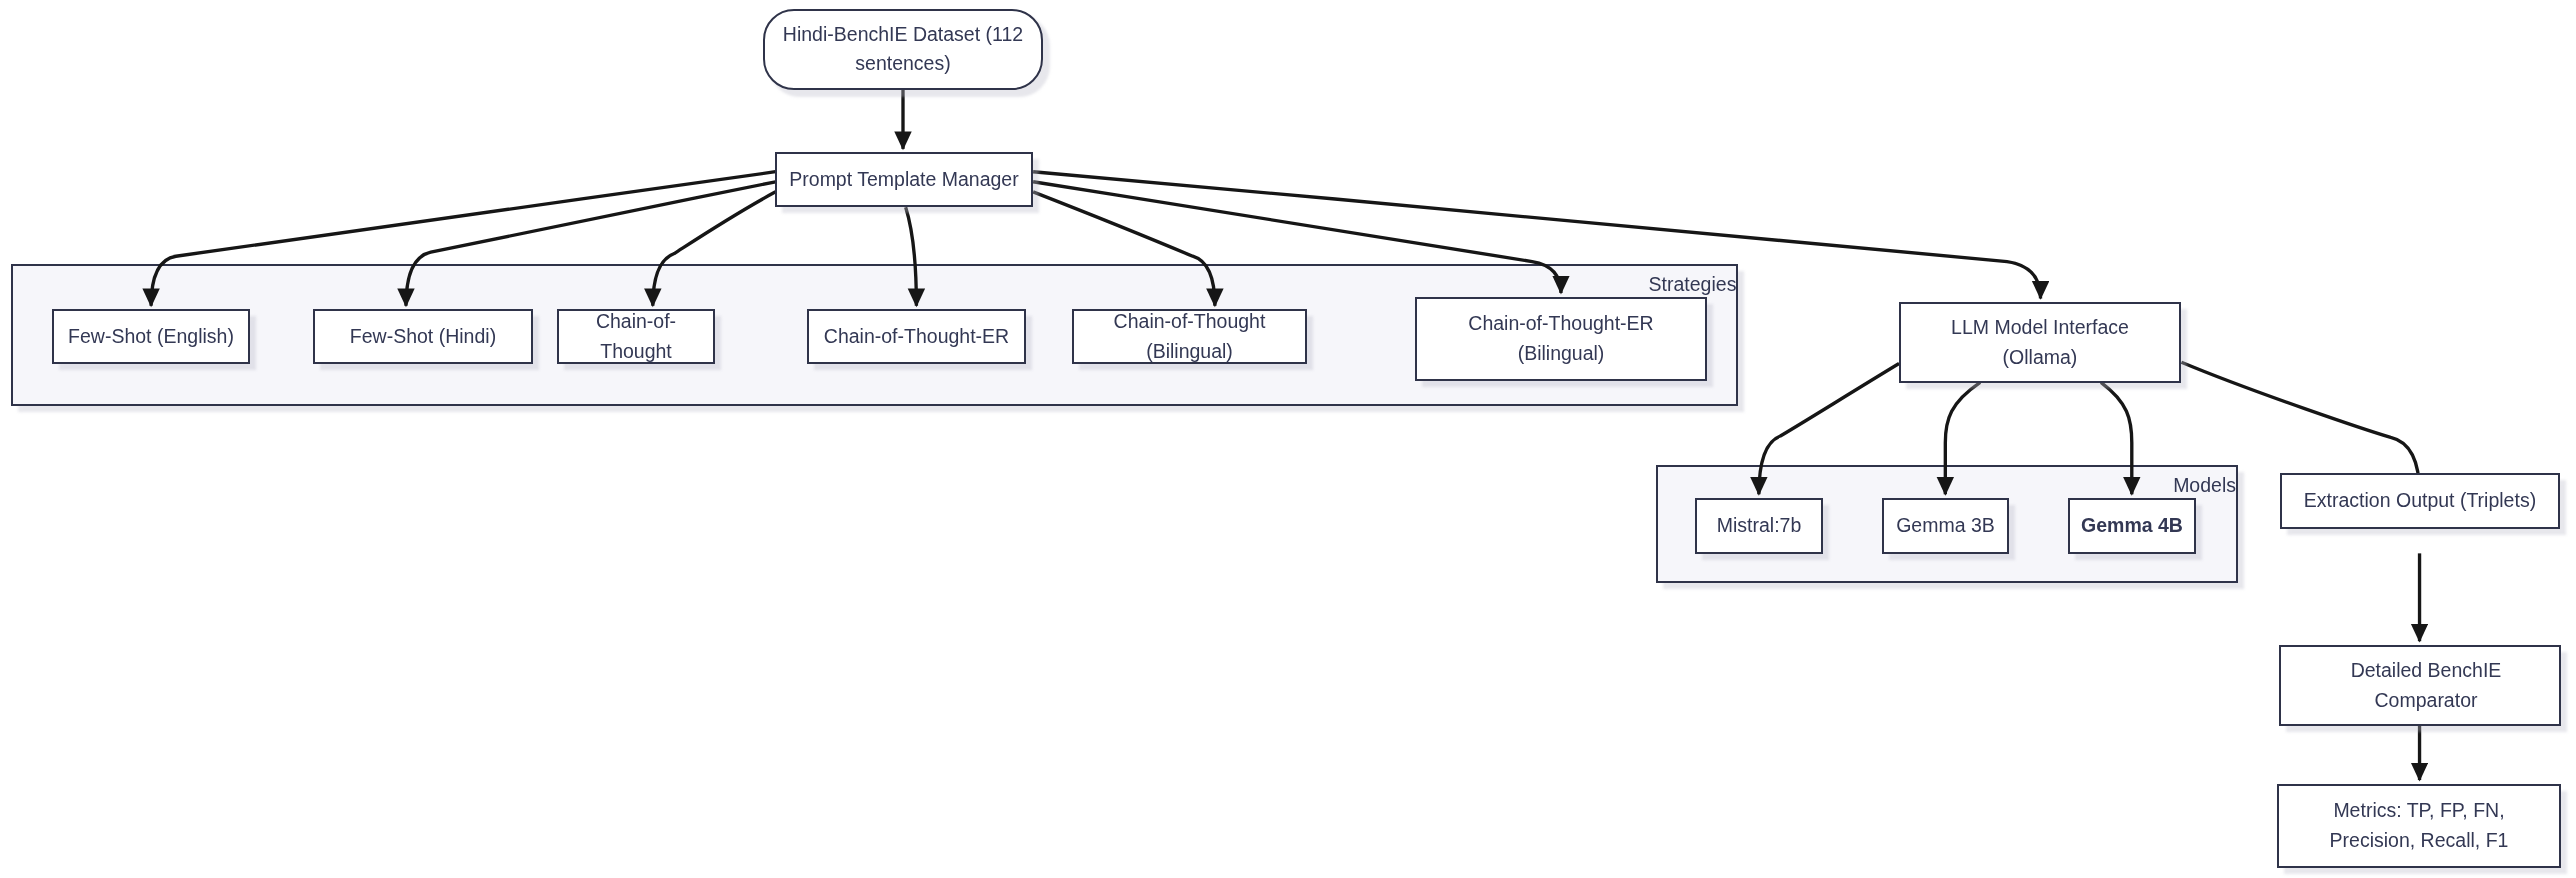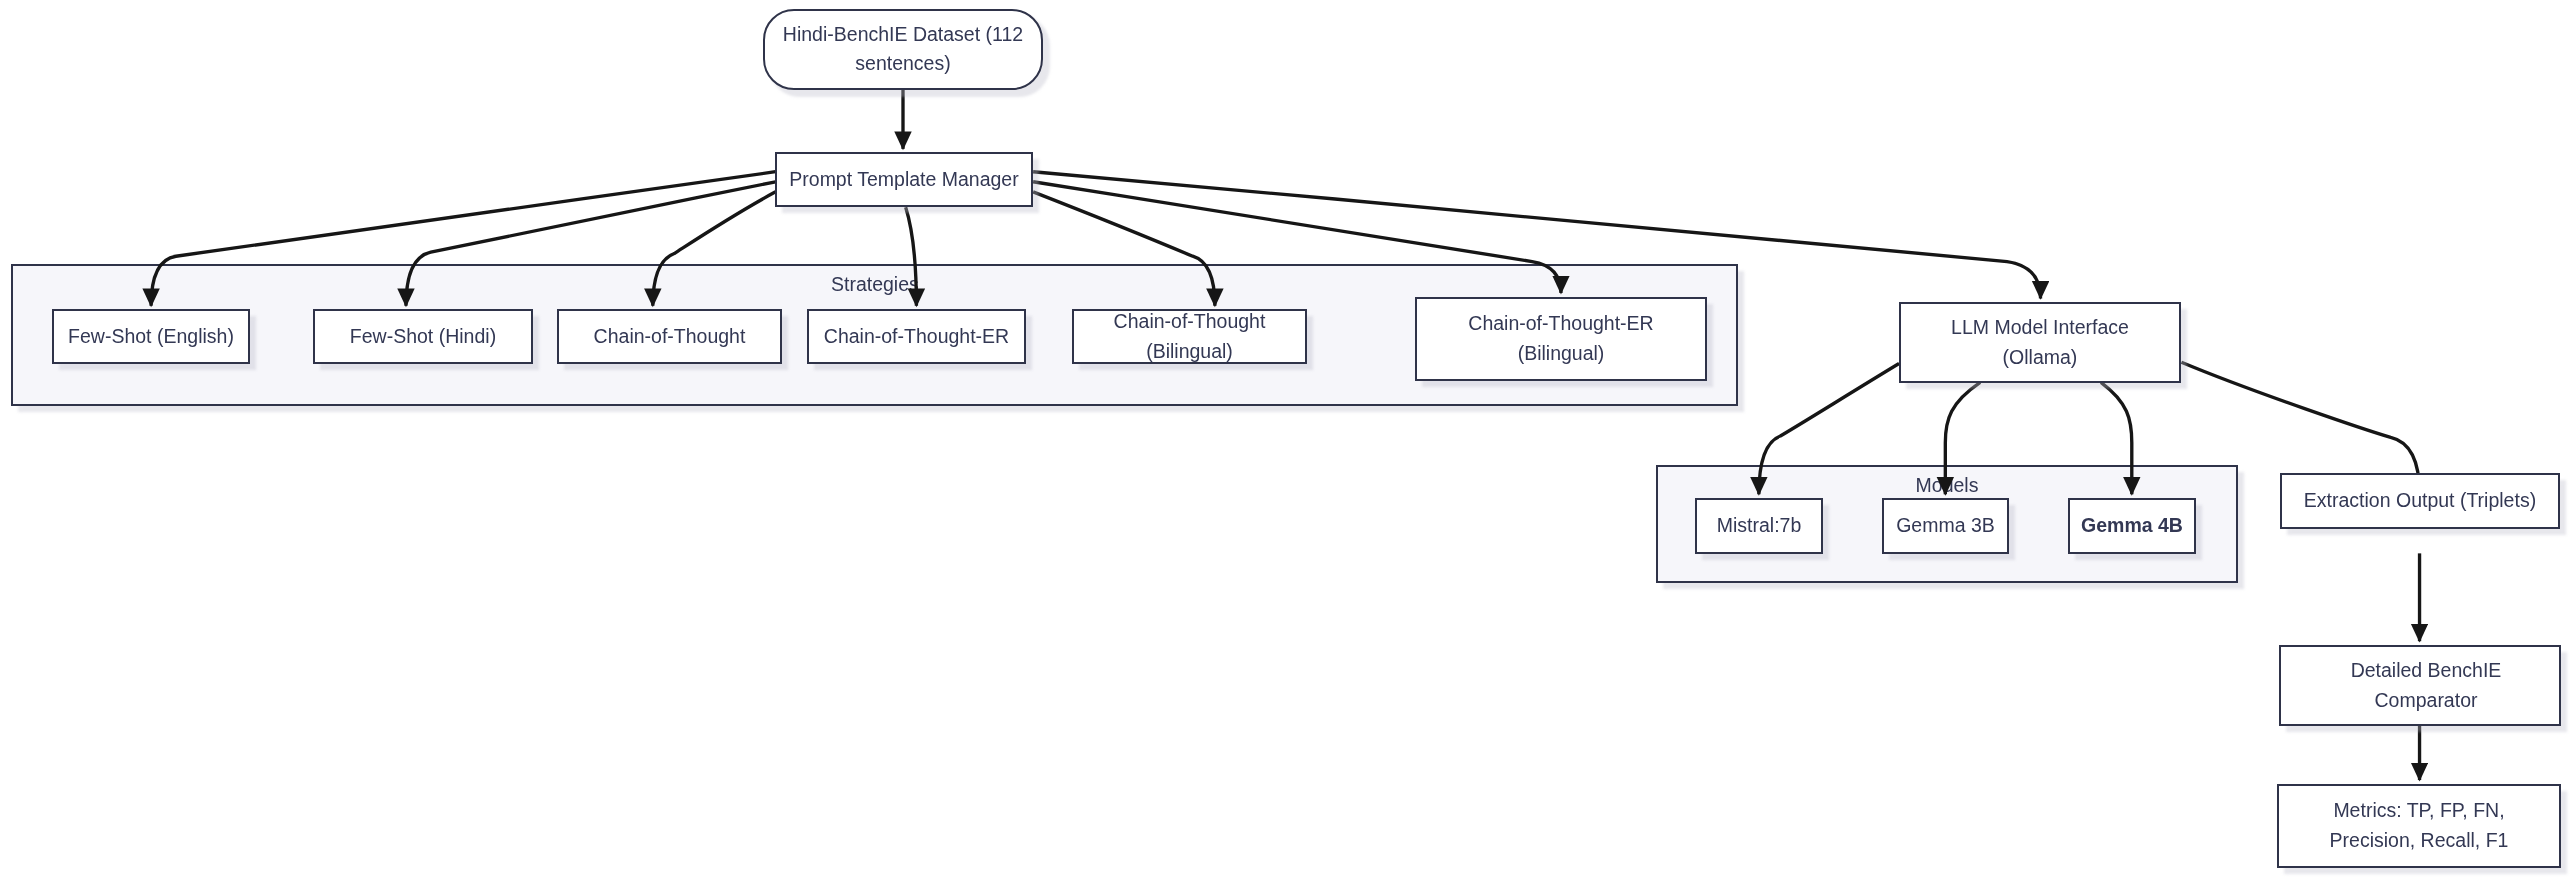--- a/index.html
+++ b/index.html
@@ -15,21 +15,21 @@
     position: absolute;
     background: #f6f6fa;
     border: 2px solid #2f3349;
     box-shadow: 6.7px 6.7px 2.7px rgba(185,185,200,0.35);
     box-sizing: border-box;
     z-index: 1;
   }
   .sg-label {
     position: absolute;
     top: 5.4px; left: 0; right: 0;
-    text-align: center;
+    text-align: right;
     color: #333854;
     font-size: 19.5px;
     line-height: 1.4;
   }
   #edges {
     position: absolute;
     left: 0; top: 0;
     z-index: 2;
     pointer-events: none;
   }
@@ -93,21 +93,21 @@
 
   <div class="node" style="left:763px; top:8.7px; width:280px; height:81px;border-radius:31px;">Hindi-BenchIE Dataset (112
 sentences)</div>
 
   <div class="node" style="left:52px; top:309px; width:198px; height:55px;">Few-Shot (English)</div>
 
   <div class="node" style="left:775px; top:152px; width:258px; height:55px;">Prompt Template Manager</div>
 
   <div class="node" style="left:313px; top:309px; width:220px; height:55px;">Few-Shot (Hindi)</div>
 
-  <div class="node" style="left:557px; top:309px; width:225px; height:55px;">Chain-of-Thought</div>
+  <div class="node" style="left:557px; top:309px; width:158px; height:55px;">Chain-of-Thought</div>
 
   <div class="node" style="left:807px; top:309px; width:219px; height:55px;">Chain-of-Thought-ER</div>
 
   <div class="node" style="left:1072px; top:309px; width:235px; height:55px;">Chain-of-Thought (Bilingual)</div>
 
   <div class="node" style="left:1415px; top:297px; width:292px; height:84px;">Chain-of-Thought-ER
 (Bilingual)</div>
 
   <div class="node" style="left:1899px; top:302px; width:282px; height:81px;">LLM Model Interface
 (Ollama)</div>

